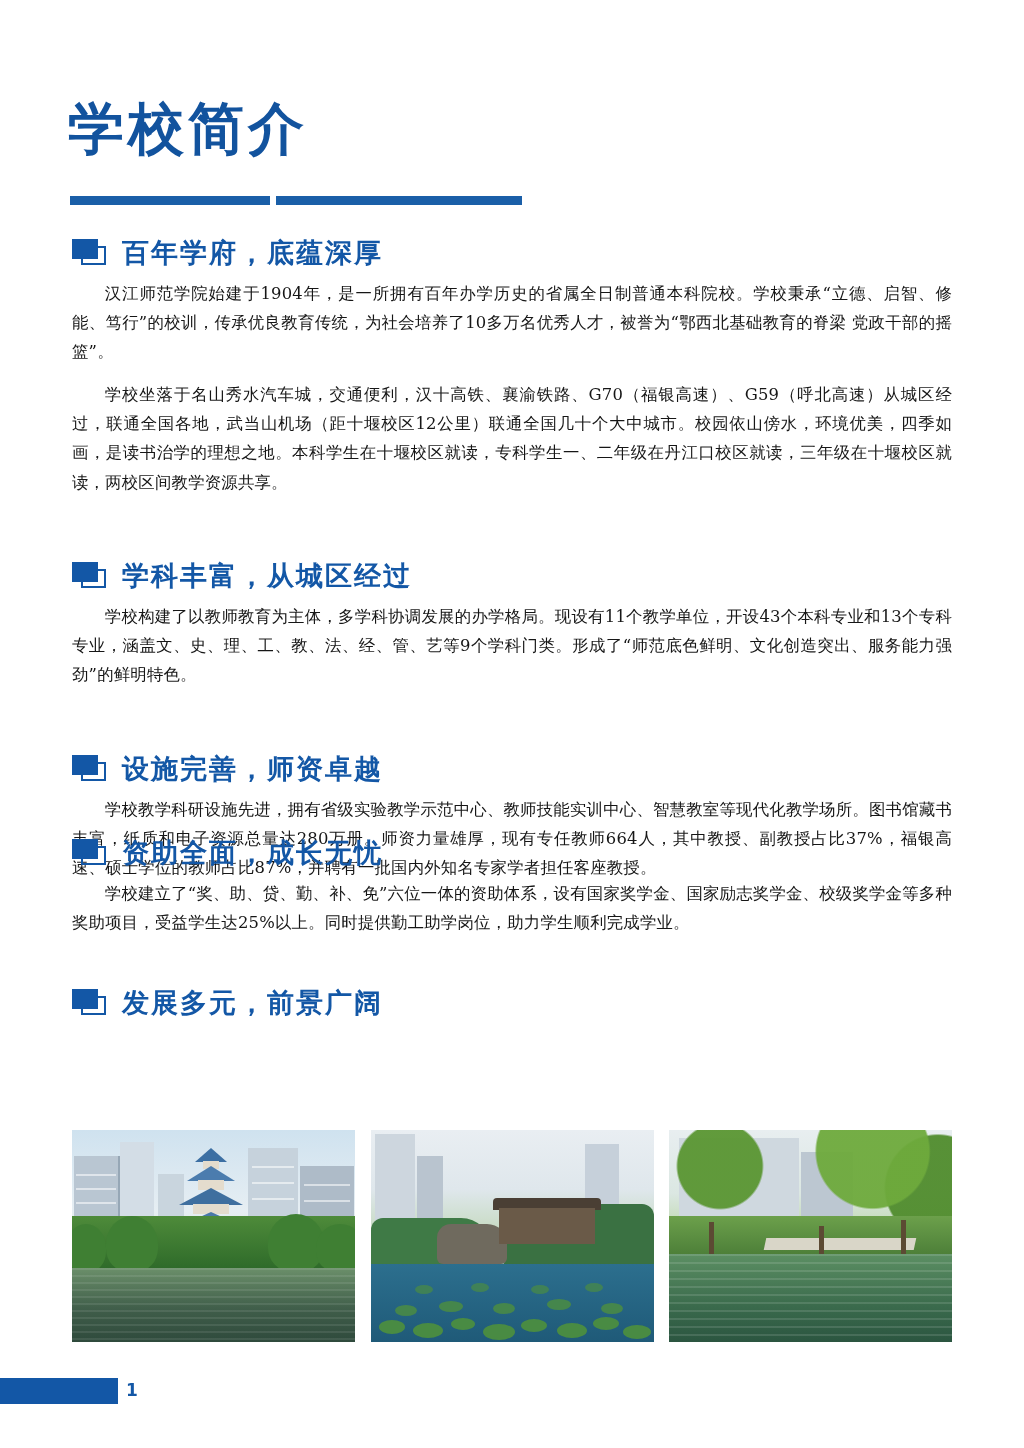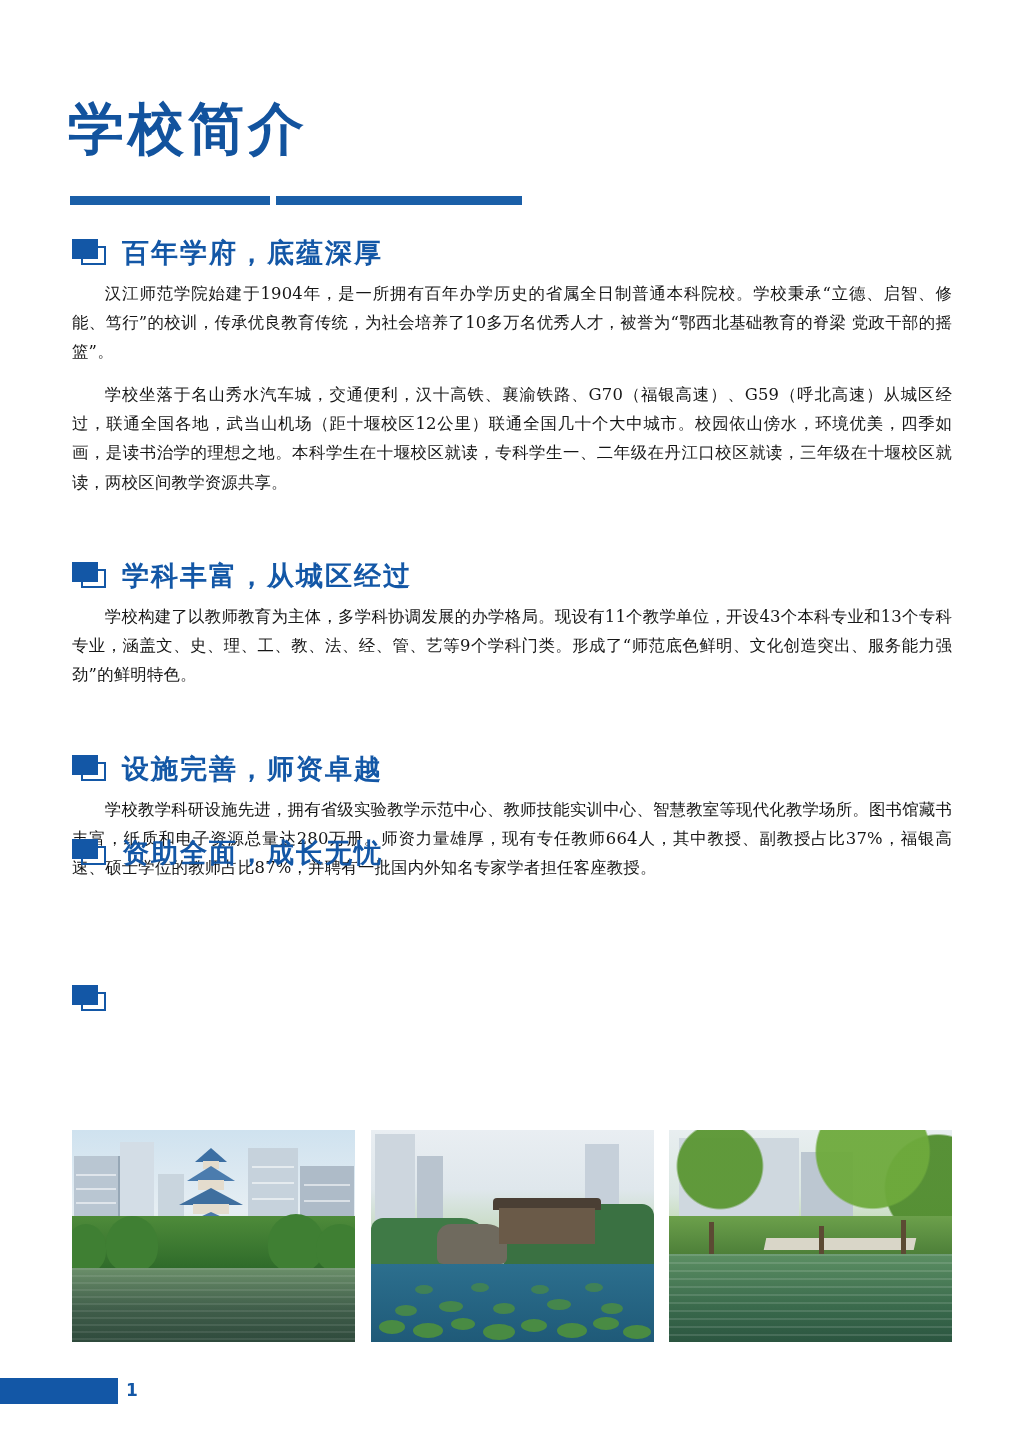--- a/index.html
+++ b/index.html
@@ -247,28 +247,30 @@
   </div>
 
   <div class="section" style="top:835px;">
     <div class="sec-head">
       <div class="sec-marker">
         <div class="blk"></div>
           <div class="outl"></div>
       </div>
       <div class="sec-title">资助全面，成长无忧</div>
     </div>
+    <div class="sec-body">学校建立了“奖、助、贷、勤、补、免”六位一体的资助体系，设有国家奖学金、国家励志奖学金、校级奖学金等多种奖助项目，受益学生达25%以上。同时提供勤工助学岗位，助力学生顺利完成学业。</div>
   </div>
 
   <div class="section" style="top:985px;">
     <div class="sec-head">
       <div class="sec-marker">
         <div class="blk"></div>
           <div class="outl"></div>
       </div>
+      <div class="sec-title">发展多元，前景广阔</div>
     </div>
   </div>
 
   <div class="photo-row">
 
     <div class="photo ph1">
       <div class="sky"></div>
       <div class="bldgA"></div>
         <div class="bldgB"></div>
         <div class="bldgC"></div>

